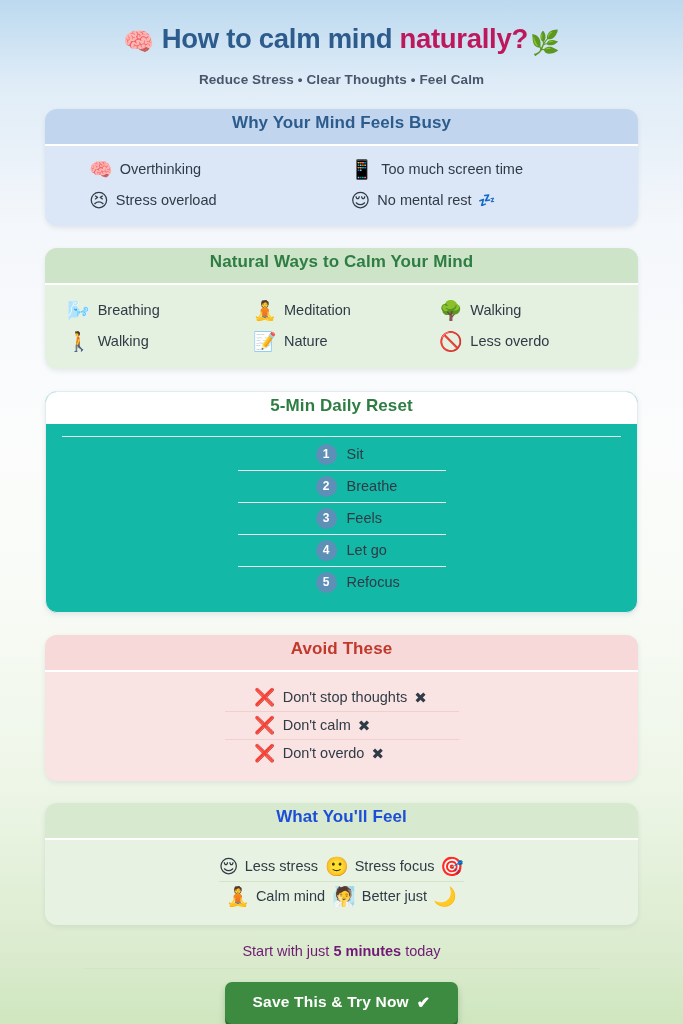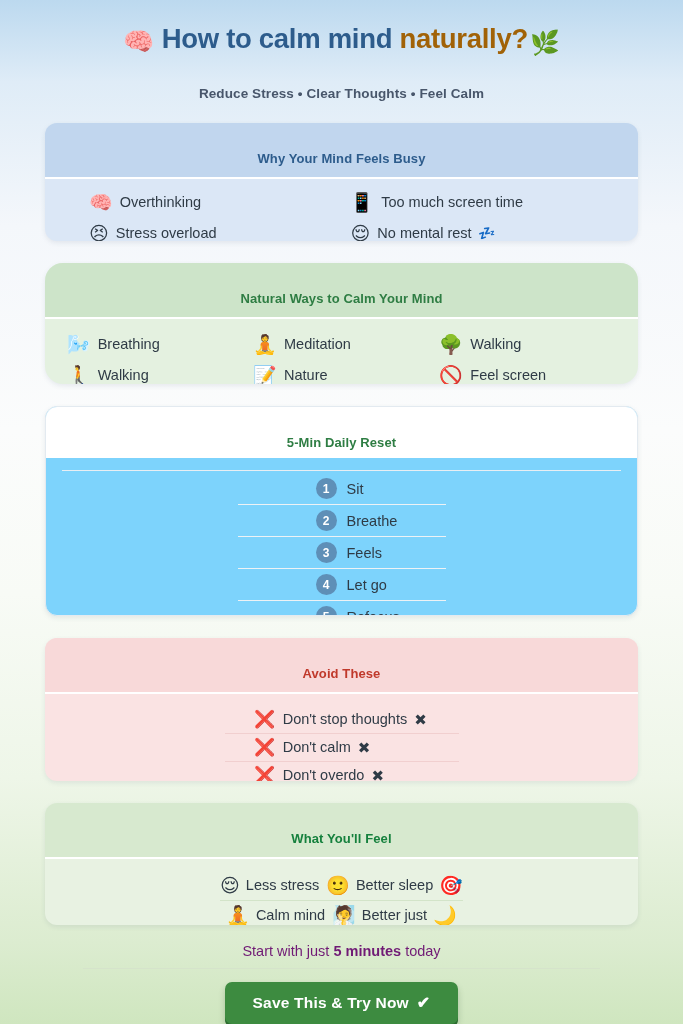--- a/index.html
+++ b/index.html
@@ -39,67 +39,67 @@
     padding-top: 22px;
   }
   .title {
     font-size: 27.5px;
     font-weight: bold;
     letter-spacing: -0.3px;
     color: #2d5c8c;
     white-space: nowrap;
     line-height: 1.2;
   }
-  .title .accent { color: #a16207; }
+  .title .accent { color: #be185d; }
   .title .emoji { font-size: 25px; vertical-align: -2px; }
   .title .emoji-leaf { font-size: 24px; vertical-align: -3px; margin-left: 2px; }
 
   .subtitle {
-    margin-top: 28px;
+    margin-top: 14px;
     font-size: 13.5px;
     font-weight: bold;
     color: #48566b;
     letter-spacing: 0.1px;
   }
 
   
   .card {
     border-radius: 12px;
     overflow: hidden;
     box-shadow: 0 2px 5px rgba(60,80,110,0.10);
     margin-top: 22px;
   }
   .card-head {
     text-align: center;
-    font-size: 13px;
-    font-weight: bold;
-    padding: 28px 8px 11px;
+    font-size: 17px;
+    font-weight: bold;
+    padding: 4px 8px 11px;
     letter-spacing: 0.1px;
   }
   .card-body { padding: 12px 16px 14px; }
 
   
   .card.blue { background: #dbe7f6; }
   .card.blue .card-head { background: #c1d6ee; color: #2d5c8c; border-bottom: 2px solid #ffffff; }
 
   
-  .card.green { background: #e4f1e0; border-radius: 18px; }
+  .card.green { background: #e4f1e0; }
   .card.green .card-head { background: #cde4c9; color: #2e7d43; border-bottom: 2px solid #ffffff; }
 
   
-  .card.white { background: #7dd3fc; border: 1px solid #e3eaf0; }
+  .card.white { background: #14b8a6; border: 1px solid #e3eaf0; }
   .card.white .card-head { background: #ffffff; color: #2e7d43; padding-bottom: 8px; }
 
   
   .card.red { background: #fae3e3; }
   .card.red .card-head { background: #f8d9d9; color: #c0392b; border-bottom: 2px solid #ffffff; }
 
   
   .card.softgreen { background: #e8f2e2; }
-  .card.softgreen .card-head { background: #d7e9cf; color: #15803d; border-bottom: 2px solid #ffffff; }
+  .card.softgreen .card-head { background: #d7e9cf; color: #1d4ed8; border-bottom: 2px solid #ffffff; }
 
   
   .grid {
     display: grid;
     row-gap: 12px;
     column-gap: 8px;
     align-items: center;
   }
   .grid.cols2 { grid-template-columns: 1fr 1fr; padding: 2px 18px 2px 28px; }
   .grid.cols3 { grid-template-columns: 1fr 1fr 1fr; padding: 4px 4px 4px 6px; }
@@ -284,21 +284,21 @@
         <div class="item">
           <span class="ico">🚶</span>
           <span>Walking</span>
         </div>
         <div class="item">
           <span class="ico">📝</span>
           <span>Nature</span>
         </div>
         <div class="item">
           <span class="ico">🚫</span>
-          <span>Feel screen</span>
+          <span>Less overdo</span>
         </div>
       </div>
     </div>
   </div>
 
   <div class="card white">
     <div class="card-head">5-Min Daily Reset</div>
     <div class="card-body">
       <div class="steps">
         <div class="step">
@@ -352,21 +352,21 @@
     <div class="card-head">What You'll Feel</div>
     <div class="card-body">
       <div class="feel">
         <div class="feel-row">
           <div class="feel-cell">
             <span class="ico">😌</span>
             <span>Less stress</span>
           </div>
           <div class="feel-cell">
             <span class="ico">🙂</span>
-            <span>Better sleep</span>
+            <span>Stress focus</span>
             <span class="ico">🎯</span>
           </div>
         </div>
         <div class="feel-row">
           <div class="feel-cell">
             <span class="ico">🧘</span>
             <span>Calm mind</span>
           </div>
           <div class="feel-cell">
             <span class="ico">🧖</span>

